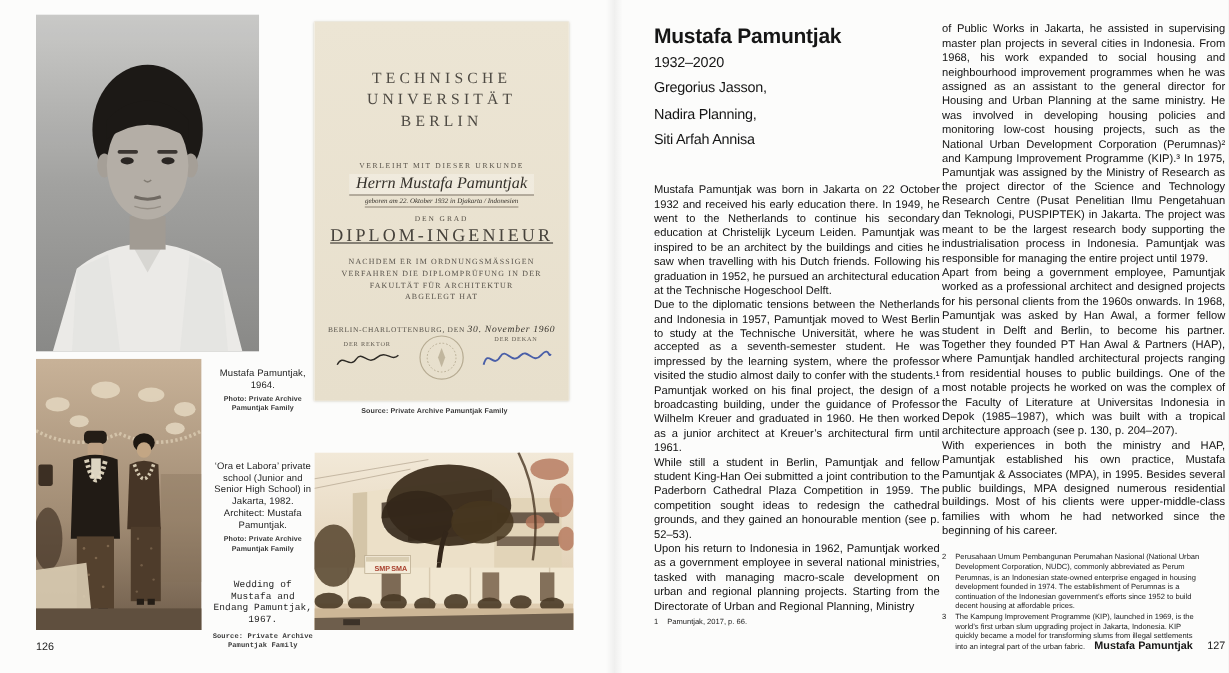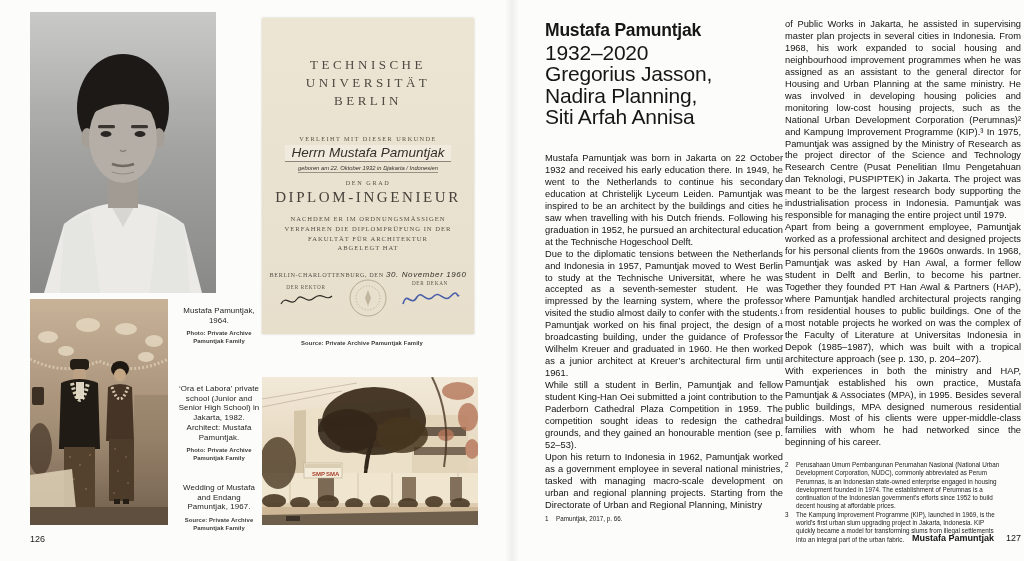--- a/index.html
+++ b/index.html
@@ -13,35 +13,35 @@
   .cap{font-size:7.9px;line-height:9.7px;color:#1d1d1d;letter-spacing:.1px;text-align:center;}
   .cap .credit{font-size:5.9px;line-height:7.4px;font-weight:bold;color:#3a3a3a;margin-top:5px;}
   .folio{font-size:9px;color:#222;}
   
   #cert{left:262px;top:18px;width:212px;height:316px;background:linear-gradient(180deg,#ece5d4,#e7dfcc);
         box-shadow:0 0 2px rgba(120,105,70,.35);text-align:center;
         font-family:"Liberation Serif",serif;color:#565047;}
   #cert .abs{left:0;width:212px;}
   .inst{font-size:13px;letter-spacing:3.5px;line-height:18px;color:#4e4a43;}
   .confer{font-size:6.3px;letter-spacing:1.4px;color:#5a544b;}
-  .script{font-family:Liberation Sans, sans-serif;font-style:italic;color:#34302a;}
+  .script{font-family:Liberation Serif, serif;font-style:italic;color:#34302a;}
   .recip{font-size:13.5px;}
   .recip span{display:inline-block;border-bottom:.6px solid #8d8475;padding:0 6px 1px;background:rgba(255,255,255,.28);}
   .born{font-size:5.8px;}
   .born span{display:inline-block;border-bottom:.5px solid #9a9184;padding-bottom:.5px;}
   .dengrad{font-size:6.2px;letter-spacing:1.6px;}
   .degree{font-size:15px;letter-spacing:2.6px;color:#46423b;}
   .clause{font-size:6.6px;letter-spacing:1px;line-height:9.8px;color:#57524a;}
   .pdate{font-size:6.2px;letter-spacing:.6px;color:#57524a;}
   .pdate .script{font-size:8px;}
   .siglabel{font-size:5.2px;letter-spacing:.7px;color:#5f594f;font-family:"Liberation Serif",serif;}
   
   .titleblock{left:545px;top:20px;width:250px;}
   .titleblock .t1{font-size:17.5px;font-weight:bold;line-height:21.5px;letter-spacing:-.2px;}
-  .titleblock .t2{font-size:21px;line-height:21.5px;letter-spacing:-.2px;}
+  .titleblock .t2{font-size:12px;line-height:21.5px;letter-spacing:-.2px;}
   .bodycol{font-size:9.3px;line-height:11.95px;text-align:justify;color:#121212;}
   .bodycol p{margin:0;}
   #col1{left:545px;top:153px;width:238px;}
   #col2{left:785px;top:19px;width:236px;}
   .fn{font-size:6.3px;line-height:8.3px;color:#222;display:flex;}
   .fn .n{width:11px;flex:none;}
   .fn .t{width:208px;}
   #fn1{left:545px;top:515px;width:238px;}
   #fns{left:785px;top:461px;width:236px;}
   #fns .fn{margin:0;}
@@ -87,21 +87,21 @@
   <div class="abs cap" style="left:177px;top:306px;width:84px;">
     <div>Mustafa Pamuntjak, 1964.</div>
     <div class="credit">Photo: Private Archive Pamuntjak Family</div>
   </div>
 
   <div class="abs cap" style="left:177px;top:372px;width:84px;margin-top:12px;">
     <div>‘Ora et Labora’ private school (Junior and Senior High School) in Jakarta, 1982. Architect: Mustafa Pamuntjak.</div>
     <div class="credit">Photo: Private Archive Pamuntjak Family</div>
   </div>
 
-  <div class="abs cap" style="left:177px;top:483px;width:84px;">
+  <div class="abs cap" style="left:177px;top:483px;width:84px;font-family:Liberation Mono, monospace;">
     <div>Wedding of Mustafa and Endang Pamuntjak, 1967.</div>
     <div class="credit">Source: Private Archive Pamuntjak Family</div>
   </div>
 
   <div class="abs" style="left:30px;top:299px;">
     <svg class="photo" width="138" height="226" viewBox="0 0 138 226">
       <defs>
         <linearGradient id="wbg" x1="0" y1="0" x2="0" y2="1">
           <stop offset="0" stop-color="#c8b298"></stop>
             <stop offset=".6" stop-color="#a08b73"></stop>
@@ -169,21 +169,21 @@
       <div>BERLIN</div>
     </div>
     <div class="abs confer" style="top:117px;">VERLEIHT MIT DIESER URKUNDE</div>
     <div class="abs script recip" style="top:127px;">
       <span>Herrn Mustafa Pamuntjak</span>
     </div>
     <div class="abs script born" style="top:147px;">
       <span>geboren am 22. Oktober 1932 in Djakarta / Indonesien</span>
     </div>
     <div class="abs dengrad" style="top:161px;">DEN GRAD</div>
-    <div class="abs degree" style="top:171px;">DIPLOM-INGENIEUR</div>
+    <div class="abs degree" style="top:171px;text-decoration:underline;">DIPLOM-INGENIEUR</div>
     <div class="abs clause" style="top:196px;">
       <div>NACHDEM ER IM ORDNUNGSMÄSSIGEN</div>
       <div>VERFAHREN DIE DIPLOMPRÜFUNG IN DER</div>
       <div>FAKULTÄT FÜR ARCHITEKTUR</div>
       <div>ABGELEGT HAT</div>
     </div>
     <div class="abs pdate" style="top:252px;">
       <span>BERLIN-CHARLOTTENBURG, DEN</span>
       <span class="script">30. November 1960</span>
     </div>

